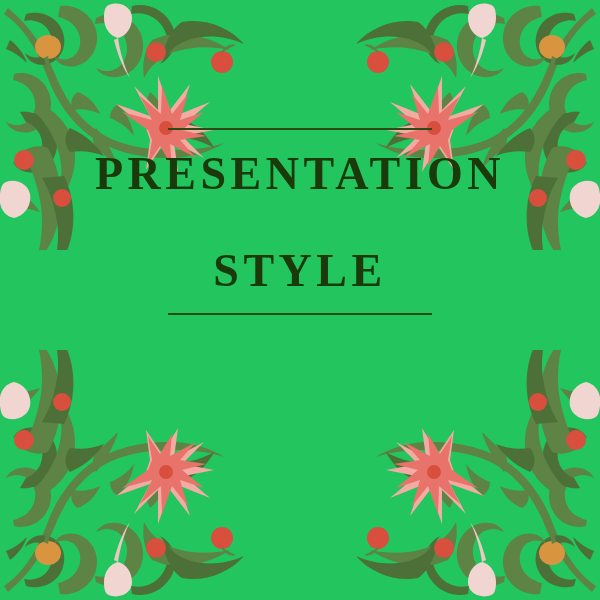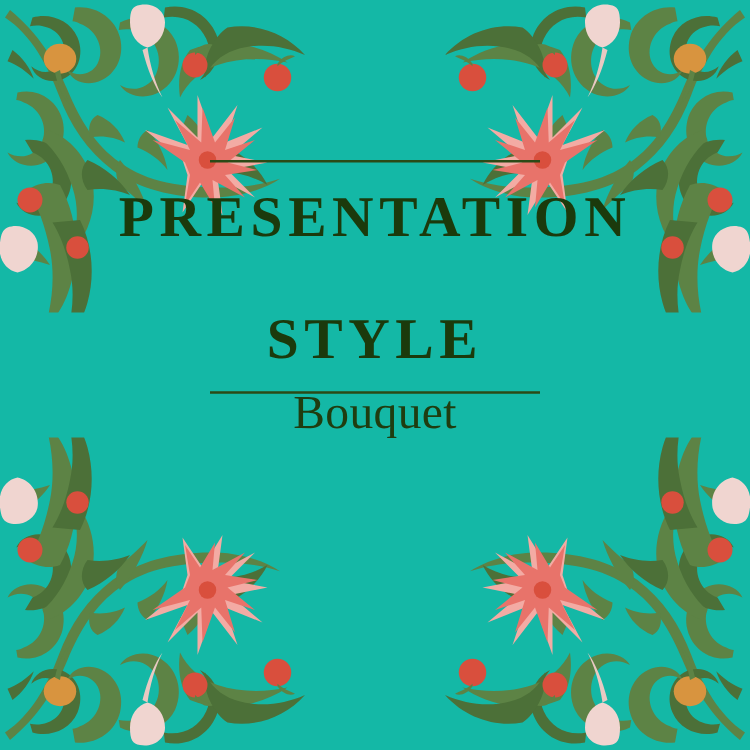--- a/index.html
+++ b/index.html
@@ -6,21 +6,21 @@
     margin: 0;
     padding: 0;
     background: #ffffff;
   }
 
   #card {
     position: relative;
     width: 600px;
     height: 600px;
     overflow: hidden;
-    background: #14b8a6;
+    background: #22c55e;
     font-family: "Liberation Serif", "DejaVu Serif", serif;
   }
 
   
   .ornament {
     position: absolute;
     width: 250px;
     height: 250px;
     pointer-events: none;
   }
@@ -336,16 +336,15 @@
   <div class="center-block">
     <div class="rule rule-top"></div>
     <div class="headline">
       <span>PRESENTATION</span>
       <span class="line-2">STYLE</span>
     </div>
     <div class="rule rule-bottom"></div>
   </div>
 
   <div class="subtitle">
-    <span class="sub-line">Bouquet</span>
   </div>
 
 </div>
 
 </body></html>

